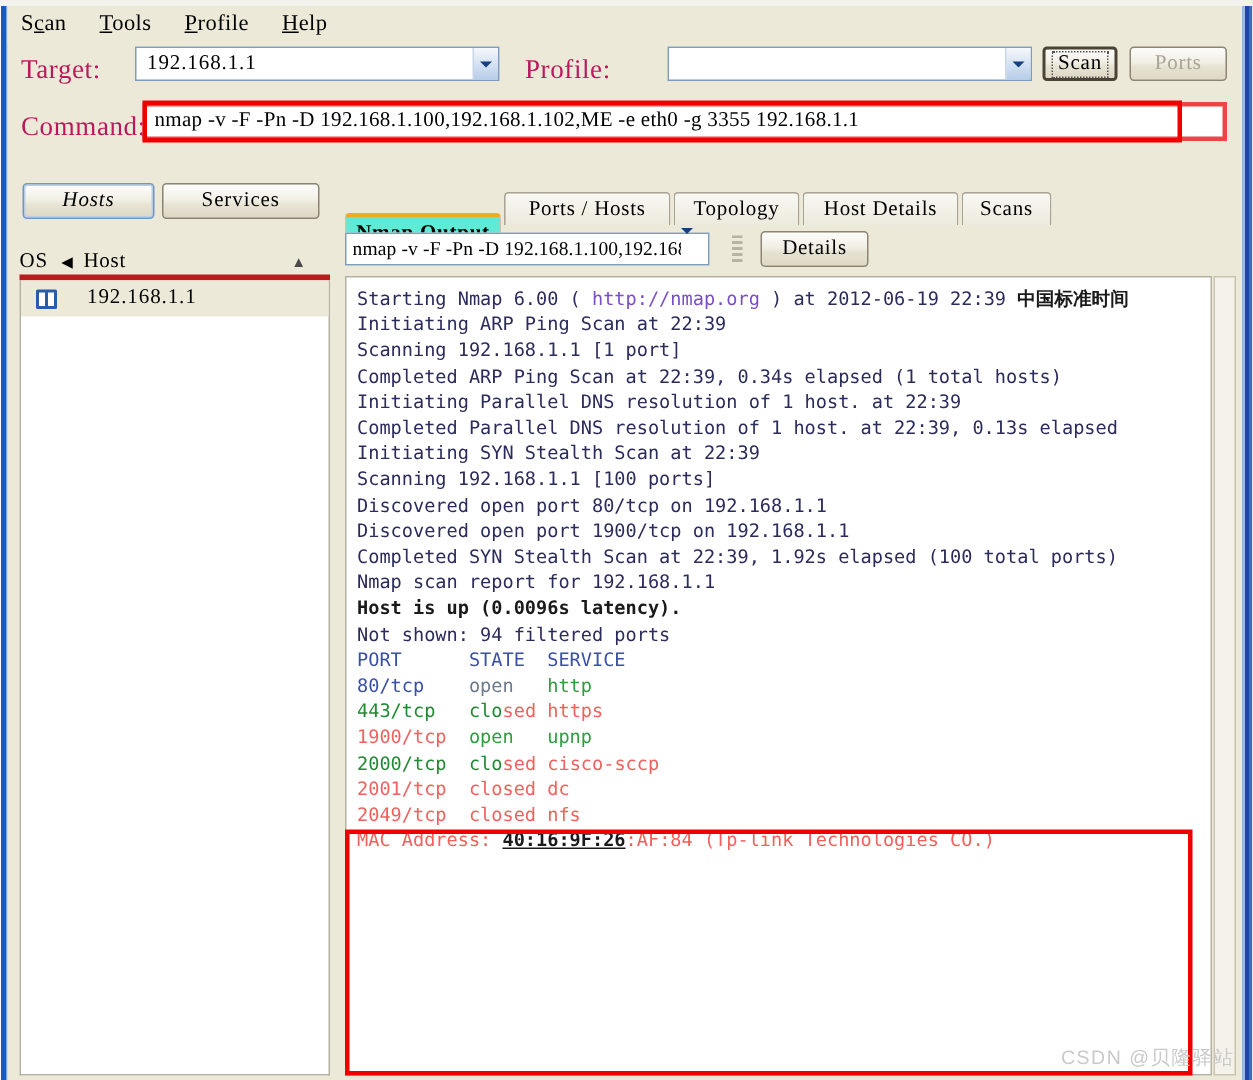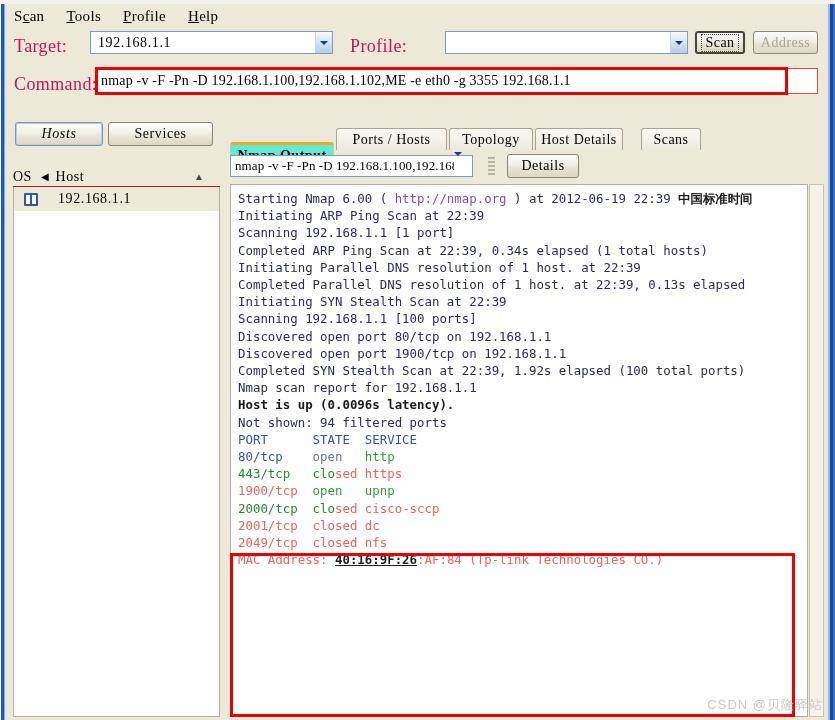--- a/index.html
+++ b/index.html
@@ -119,21 +119,21 @@
     border: 1px dotted #555;
     padding: 0 3px;
   }
   .btn.disabled { color: #a9a494; }
 
   
   .row-command { position: absolute; left: 0; top: 60px; width: 823px; height: 34px; }
   .cmd-field {
     position: absolute;
     background: #ffffff;
-    border: 1px solid #ef4444;
+    border: 3px solid #ef4444;
     box-sizing: border-box;
     display: flex; align-items: center;
     font-family: "Liberation Serif", serif;
     font-size: 14px;
     letter-spacing: 0.2px;
     color: #000;
     padding-left: 5px;
     white-space: nowrap;
     overflow: hidden;
   }
@@ -156,21 +156,21 @@
     color: #000;
     display: flex; align-items: center; justify-content: center;
     letter-spacing: 0.6px;
     box-sizing: border-box;
   }
   .tabbtn.sel { border-color: #7396c4; box-shadow: inset 0 0 0 1px #b9cde6; }
 
   .hostlist-header {
     position: absolute;
     left: 8px; top: 163px; width: 207px; height: 20px;
-    border-bottom: 1px solid #b91c1c;
+    border-bottom: 4px solid #b91c1c;
     display: flex; align-items: center;
     font-family: "Liberation Serif", serif;
     font-size: 14px; color: #000;
     box-sizing: border-box;
   }
   .hostlist {
     position: absolute;
     left: 8px; top: 183px; width: 207px; height: 530px;
     background: #ffffff;
     border: 1px solid #b5b1a1;
@@ -333,21 +333,21 @@
         <div class="arrow-box">
             <span class="arrow-down"></span>
           </div>
       </div>
 
       <div class="btn focused" style="left:690px; top:2px; width:50px; height:23px;">
         <span class="inner">Scan</span>
       </div>
 
       <div class="btn disabled" style="left:748px; top:2px; width:65px; height:23px;">
-        <span>Address</span>
+        <span>Ports</span>
       </div>
     </div>
 
     <div class="row-command">
       <div class="lbl" style="left:9px; top:10px;font-family:Liberation Serif, serif;">Command:</div>
       <div class="cmd-field" style="left:90px; top:4px; width:723px; height:26px;">
         <span>nmap -v -F -Pn -D 192.168.1.100,192.168.1.102,ME -e eth0 -g 3355 192.168.1.1</span>
       </div>
       <div class="redbox" style="left:90px; top:3px; width:693px; height:28px;"></div>
     </div>
@@ -376,21 +376,21 @@
     <div class="tabstrip">
       <div class="otab active" style="left:0px; width:104px;">
         <span>Nmap Output</span>
       </div>
       <div class="otab" style="left:106px; width:111px;">
         <span>Ports / Hosts</span>
       </div>
       <div class="otab" style="left:219px; width:84px;">
         <span>Topology</span>
       </div>
-      <div class="otab" style="left:305px; width:88px;">
+      <div class="otab" style="left:305px; width:104px;">
         <span>Host Details</span>
       </div>
       <div class="otab" style="left:411px; width:60px;">
         <span>Scans</span>
       </div>
     </div>
 
     <div class="cmdbar">
       <div class="cmdcombo">
         <div class="val">nmap -v -F -Pn -D 192.168.1.100,192.168.1.102,ME -e …</div>

